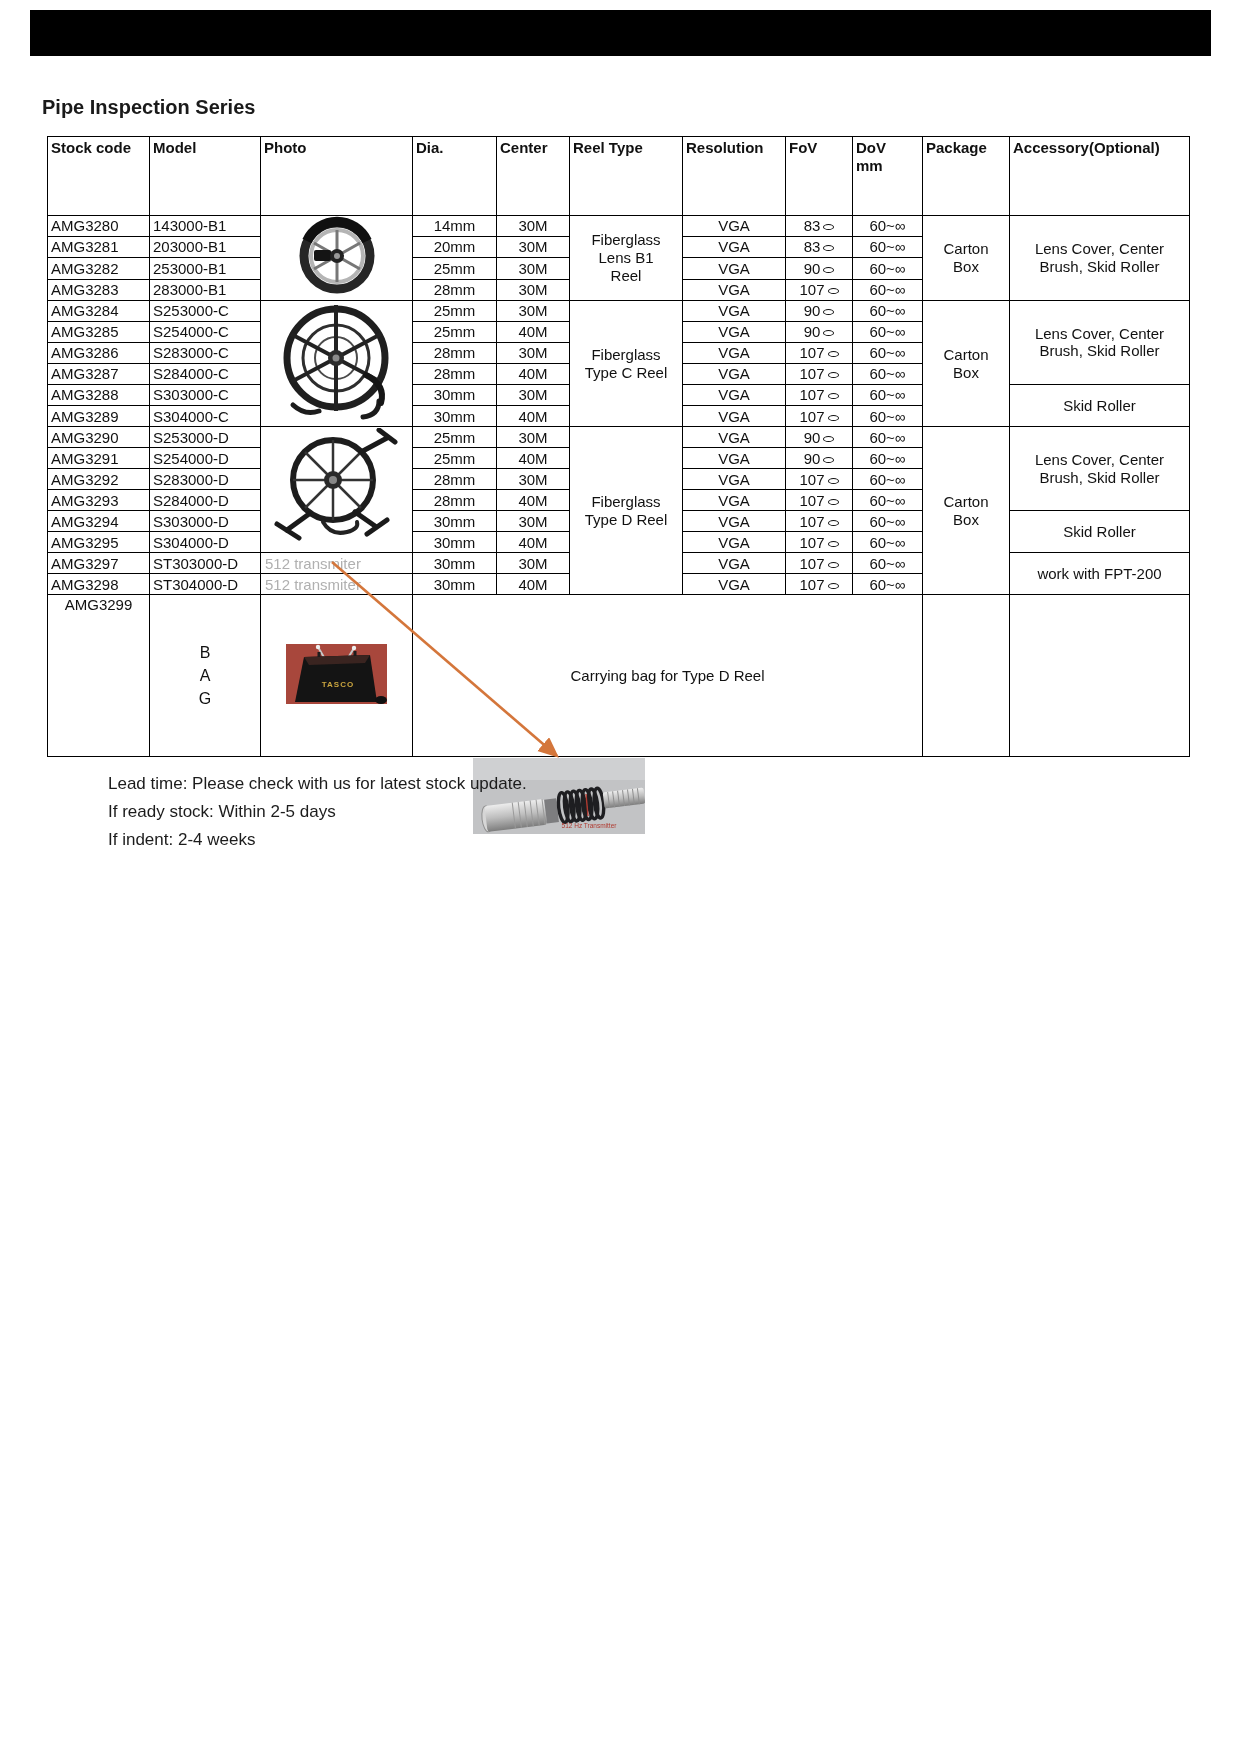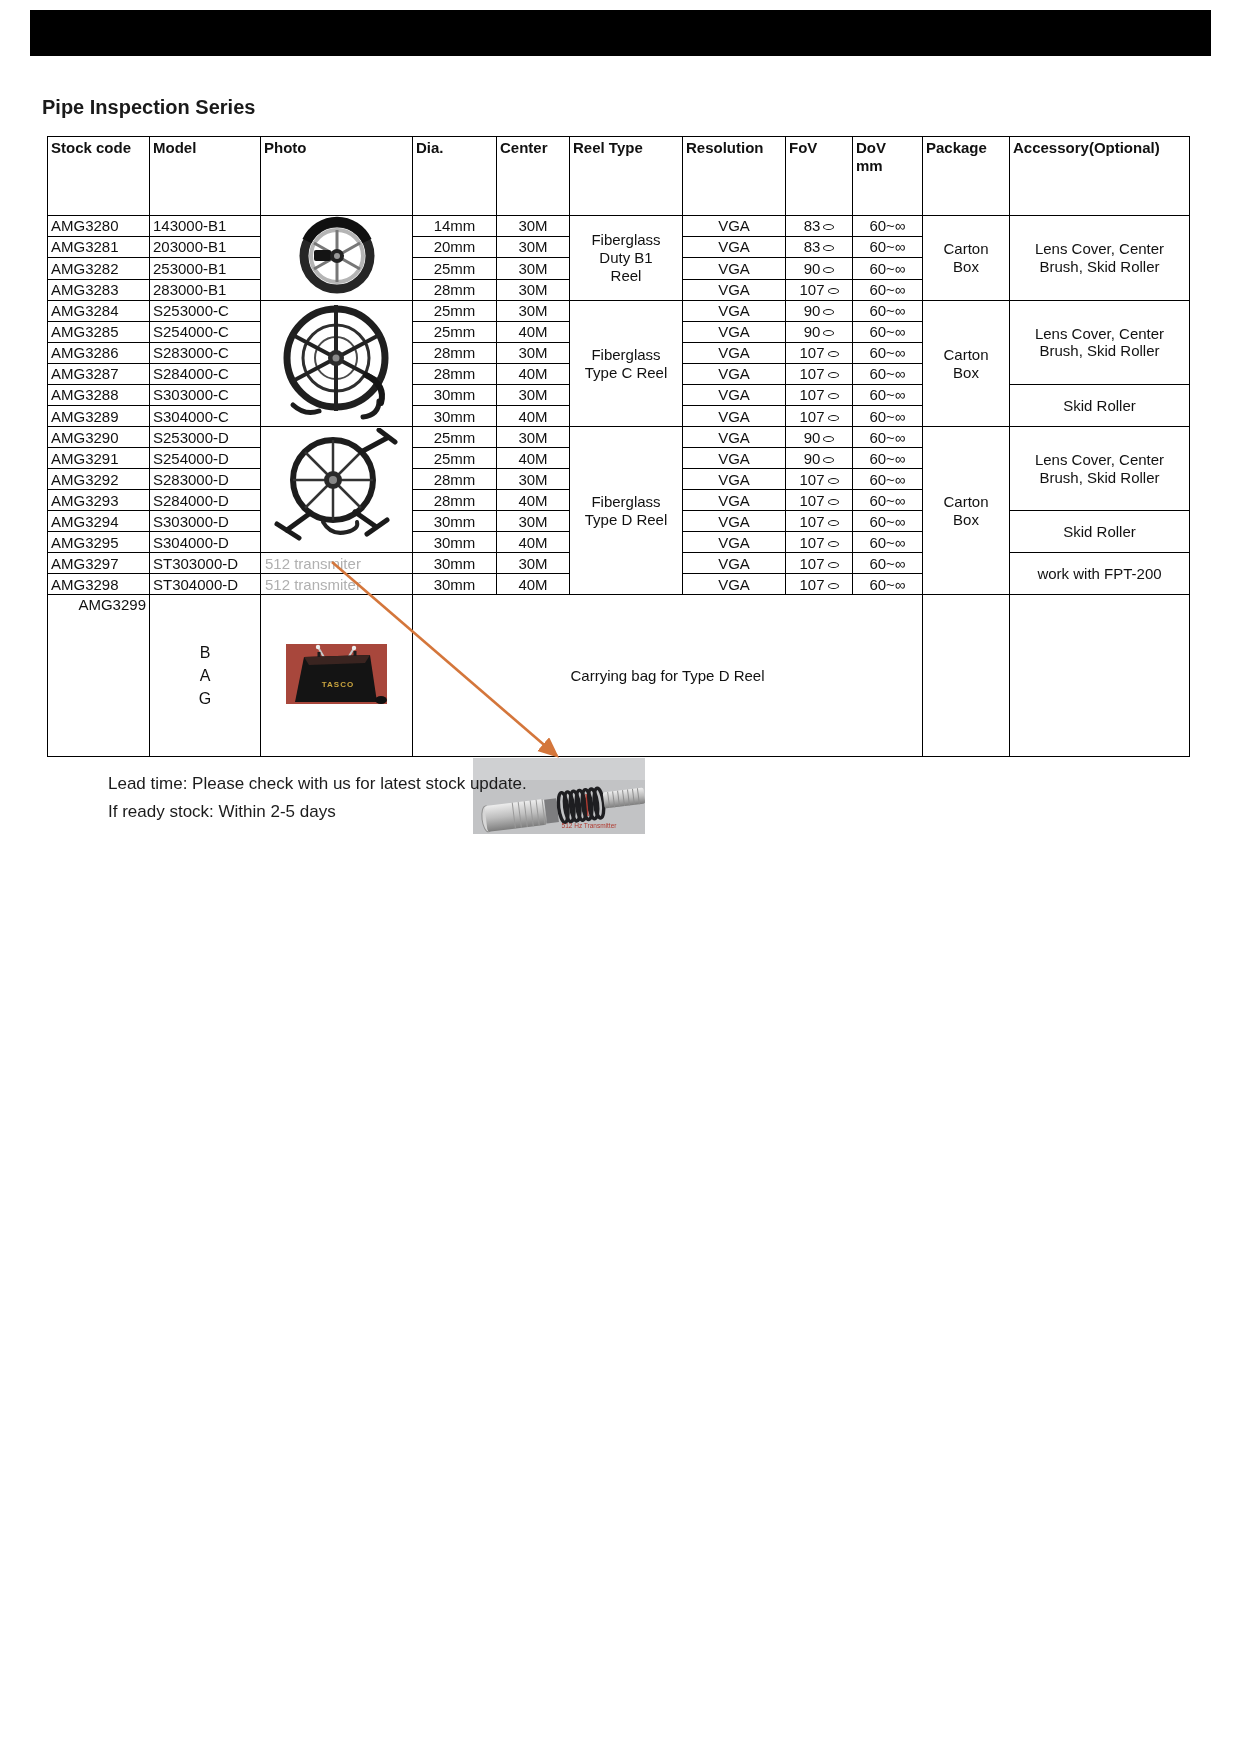--- a/index.html
+++ b/index.html
@@ -18,21 +18,21 @@
   td.l{text-align:left;padding-left:3px;}
   .wrapreel{width:76px;margin:0 auto;}
   .wrapreel.cd{width:86px;}
   .wrappkg{width:46px;margin:0 auto;word-break:break-word;}
   .wracc{width:140px;margin:0 auto;}
   .deg{display:inline-block;width:9px;height:4px;border:1.6px solid #111;
        border-radius:50%;margin-left:3px;vertical-align:middle;}
   .photo-cell{padding:0;}
   .greynote{color:#b0b0b0;text-align:left;padding-left:4px;font-size:15px;}
   tr.bagrow{height:162px;}
-  td.bagstock{vertical-align:top;text-align:right;padding:1px 3px;}
+  td.bagstock{vertical-align:top;text-align:center;padding:1px 3px;}
   .bagmodel{width:16px;margin:12px auto;word-break:break-all;line-height:1.45;font-size:16px;}
   
   .arrow-svg{position:absolute;left:326px;top:556px;pointer-events:none;}
   
   .probe-photo{position:absolute;left:473px;top:758px;width:172px;height:76px;}
   
   .leadtime{position:absolute;left:108px;top:770px;font-size:17px;line-height:28px;color:#1c1c1c;}
   
   .footrule{position:absolute;left:95px;top:1610px;width:1045px;height:3px;background:#000;}
   .foottext{position:absolute;left:125px;top:1620px;width:890px;font-family:"Liberation Serif",serif;
@@ -99,21 +99,21 @@
                   <line x1="27" y1="53" x2="73" y2="27"></line>
           </g>
           <rect x="27" y="34" width="17" height="11" fill="#141414" rx="2"></rect>
           <circle cx="50" cy="40" r="7" fill="#222"></circle>
                 <circle cx="50" cy="40" r="3" fill="#999"></circle>
         </svg>
       </td>
       <td>14mm</td>
       <td>30M</td>
       <td rowspan="4">
-              <div class="wrapreel">Fiberglass Duty B1 Reel</div>
+              <div class="wrapreel">Fiberglass Lens B1 Reel</div>
             </td>
       <td>VGA</td>
       <td><span>83</span><span class="deg"></span></td>
       <td>60~∞</td>
       <td rowspan="4">
               <div class="wrappkg">Carton Box</div>
             </td>
       <td rowspan="4">
               <div class="wracc">Lens Cover, Center Brush, Skid Roller</div>
             </td>
@@ -420,20 +420,21 @@
           </g>
       </g>
       <line x1="113" y1="36" x2="115" y2="58" stroke="#b03a30" stroke-width="1.4"></line>
     </svg>
     <span class="problabel">512 Hz Transmitter</span>
   </div>
 
   <div class="leadtime">
     <div>Lead time: Please check with us for latest stock update.</div>
     <div>If ready stock: Within 2-5 days</div>
+    <div>If indent: 2-4 weeks</div>
   </div>
 
   <div class="footrule"></div>
   <div class="pagebox">
     <span>7</span>
   </div>
   <div class="website">www.kkinstruments.com</div>
 
 </div>
 

